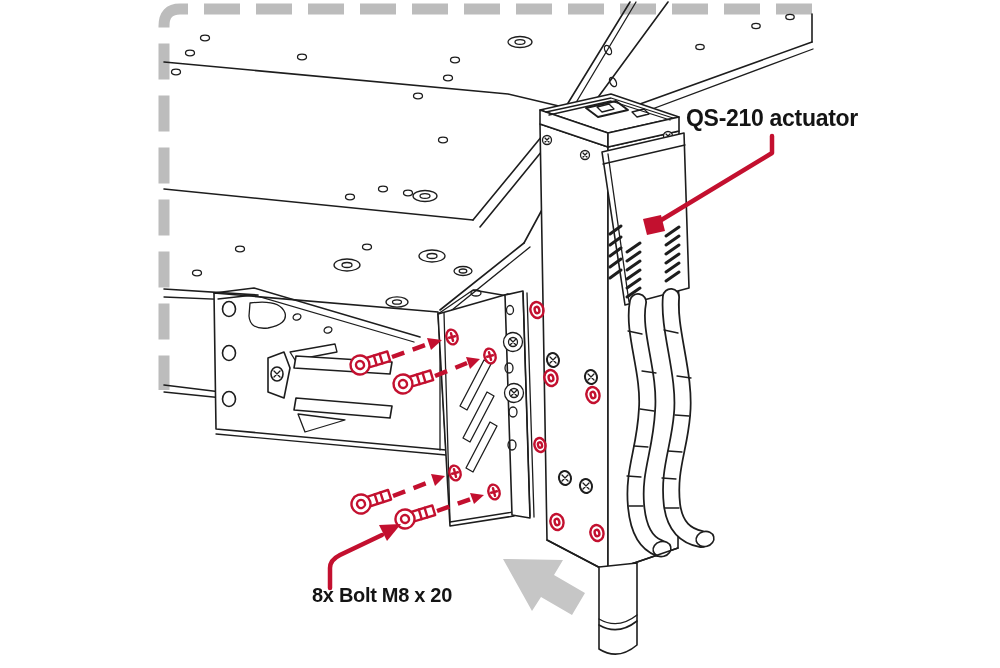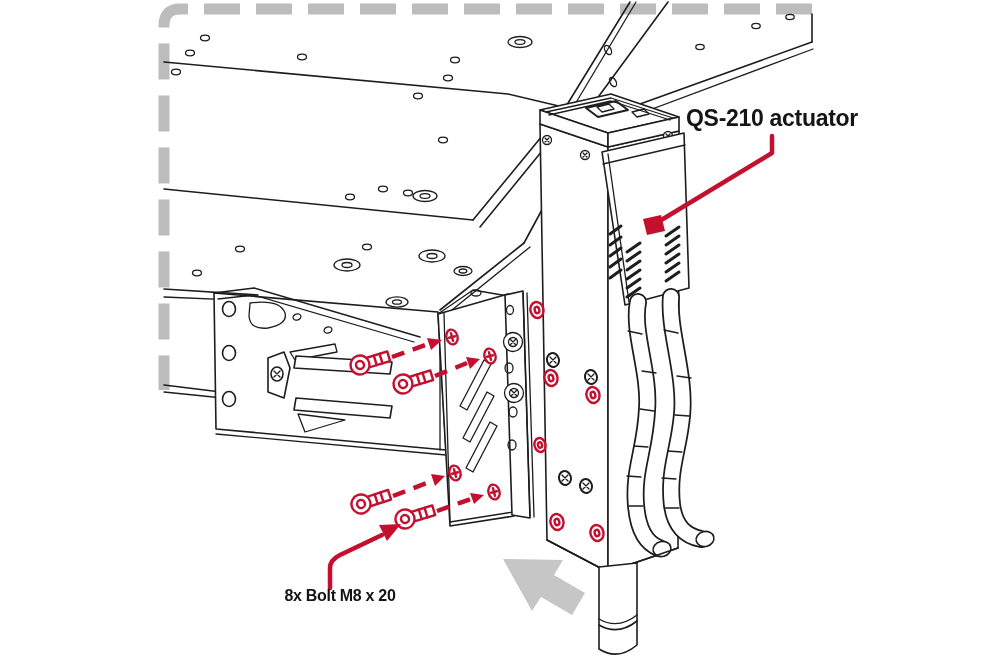--- a/index.html
+++ b/index.html
@@ -17,21 +17,21 @@
   .redf{stroke:#c3102f;fill:#ffffff;stroke-width:2.4;stroke-linejoin:round;}
   .red-lead{stroke:#c3102f;fill:none;stroke-width:4.5;stroke-linejoin:round;stroke-linecap:round;}
   .red-dash{stroke:#c3102f;fill:none;stroke-width:4.5;stroke-dasharray:13 9;stroke-linecap:butt;}
   .red-fill{fill:#c3102f;stroke:none;}
   .gray-arrow{fill:#c6c6c6;stroke:none;}
   .cable-out{stroke:#1d1d1d;fill:none;stroke-width:18;stroke-linecap:round;}
   .cable-in {stroke:#ffffff;fill:none;stroke-width:14.5;stroke-linecap:round;}
   
   .label{position:absolute;font-weight:bold;color:#141414;letter-spacing:-0.3px;}
   .label-actuator{left:686px;top:105px;font-size:23px;}
-  .label-bolts{left:228px;top:584px;width:224px;text-align:center;font-size:16px;line-height:23px;}
+  .label-bolts{left:228px;top:584px;width:224px;text-align:right;font-size:20px;line-height:23px;}
 </style>
 </head>
 <body>
 
 <div class="stage">
 <svg width="1000" height="668" viewBox="0 0 1000 668">
 
   <g>
     <path class="dash-border" d="M812,9 L180,9 Q164,9 164,26 L164,390"></path>
   </g>

